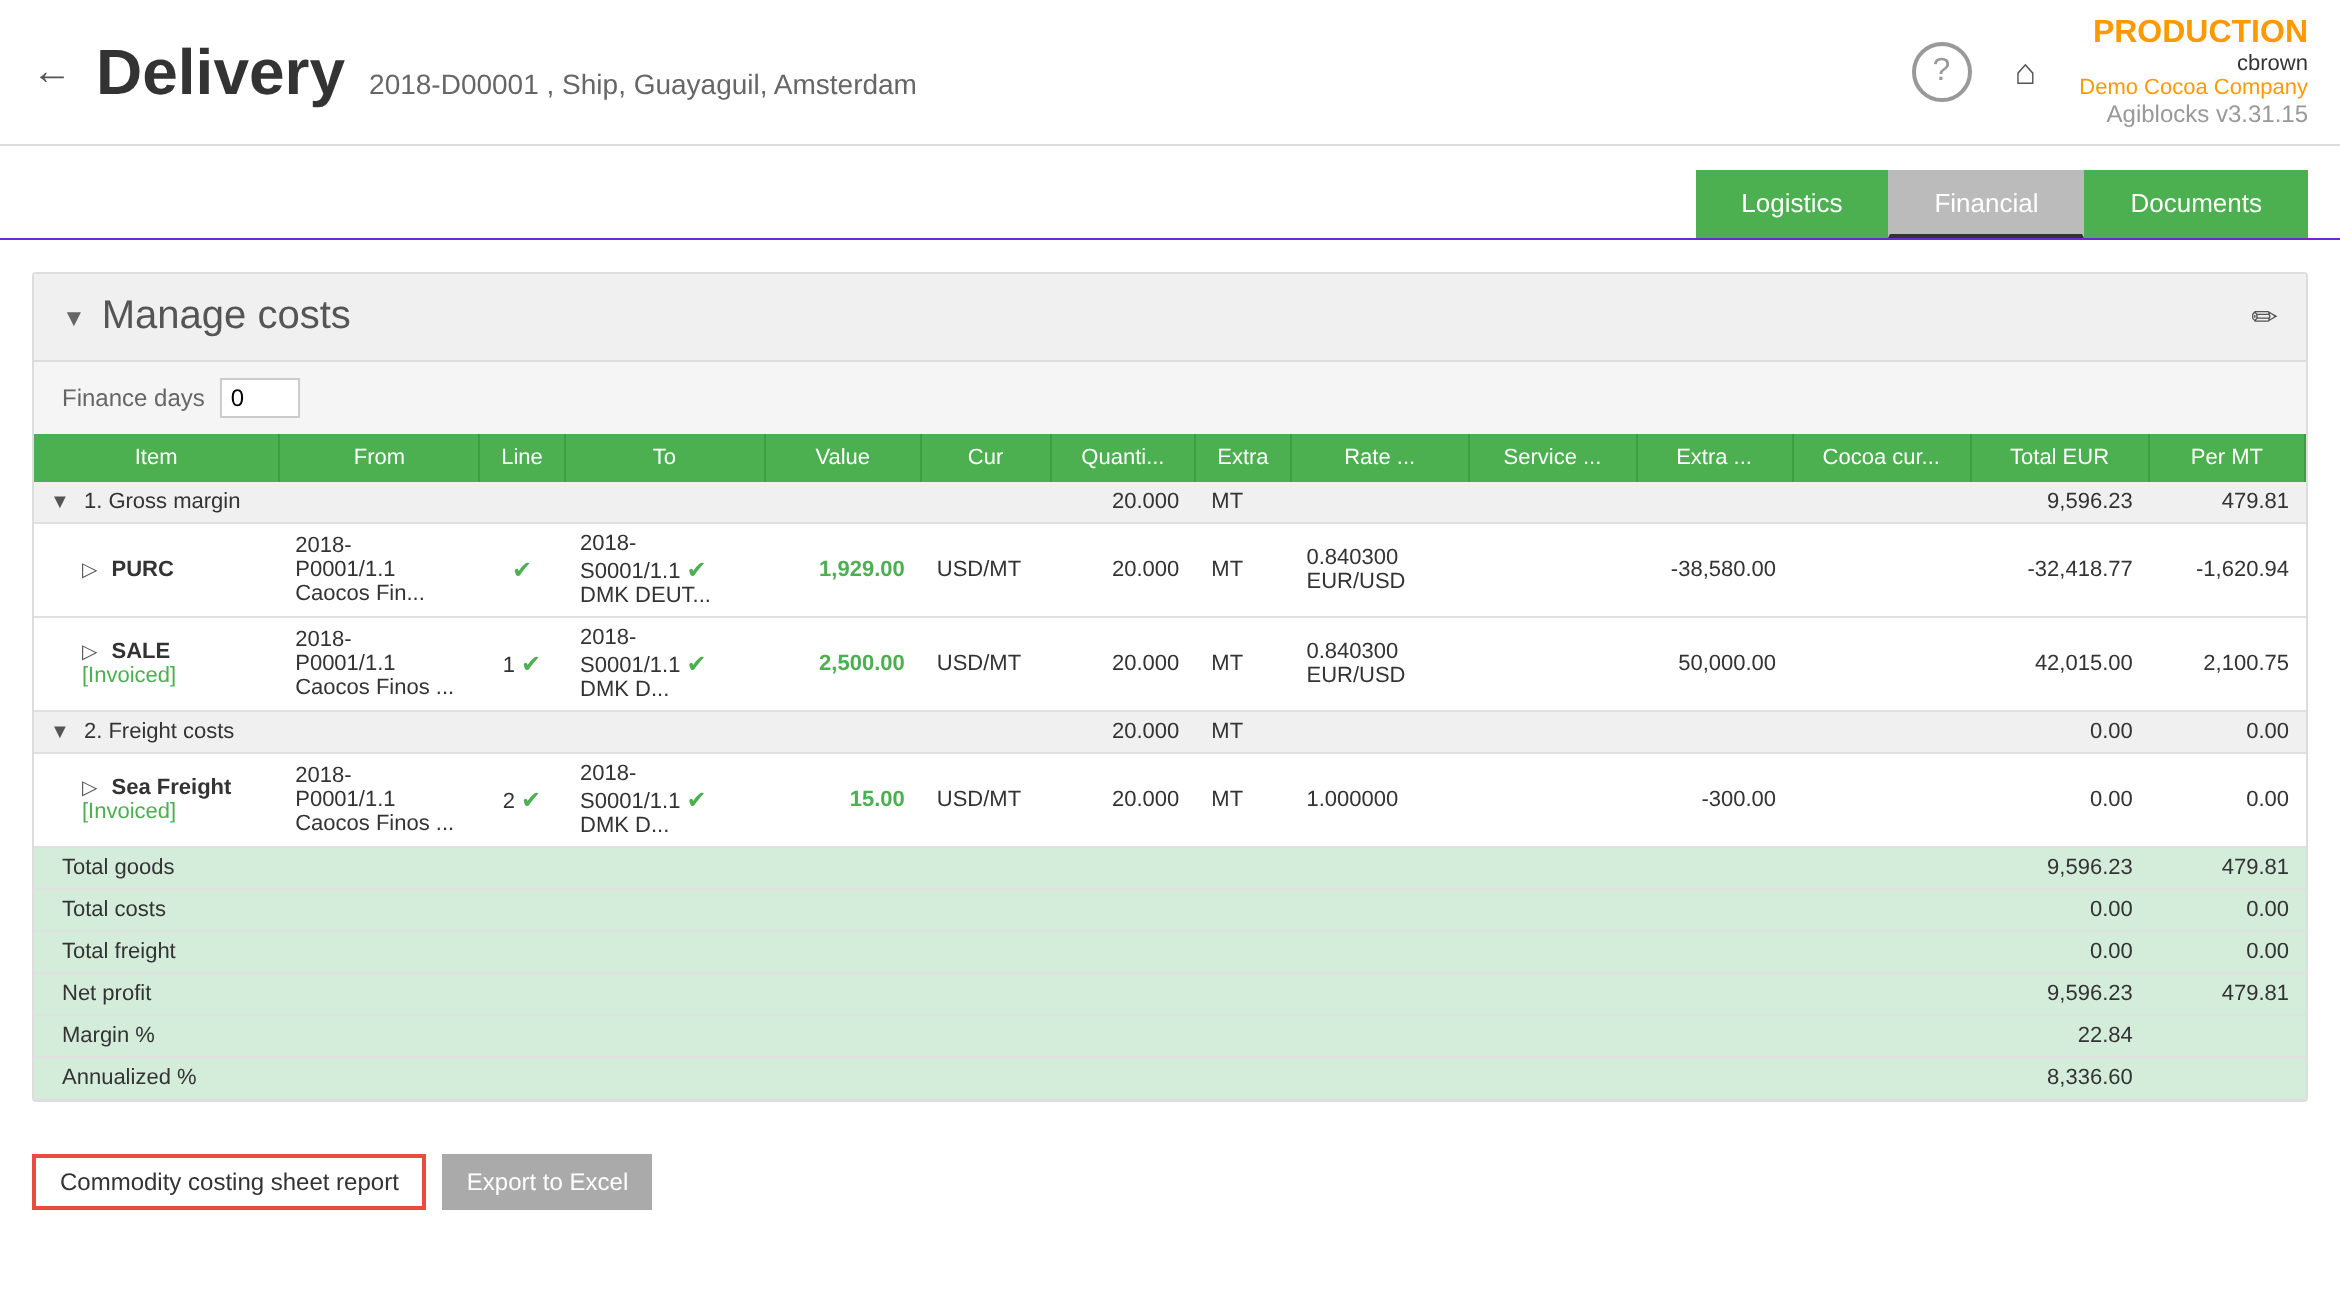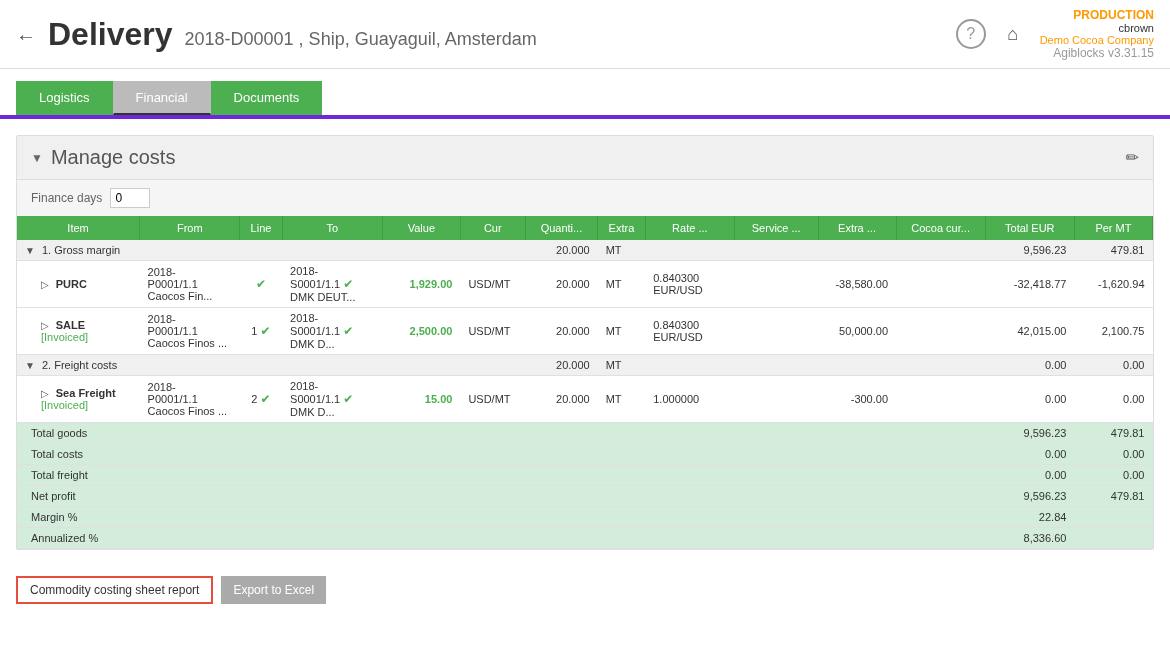--- a/index.html
+++ b/index.html
@@ -3,32 +3,32 @@
   <meta charset="utf-8">
   <style>
     * { box-sizing: border-box; margin: 0; padding: 0; }
     body { font-family: Arial, sans-serif; font-size: 12px; background: #fff; color: #333; width: 1170px; min-height: 647px; overflow: hidden; }
 
     
     .header { display: flex; align-items: center; justify-content: space-between; padding: 8px 16px; border-bottom: 1px solid #ddd; background: #fff; }
     .header-left { display: flex; align-items: center; gap: 12px; }
     .back-btn { font-size: 20px; cursor: pointer; color: #555; }
     .page-title { font-size: 32px; font-weight: bold; color: #333; }
-    .page-subtitle { font-size: 18px; color: #666; margin-top: 8px; }
+    .page-subtitle { font-size: 14px; color: #666; margin-top: 8px; }
     .header-right { display: flex; align-items: center; gap: 12px; }
     .help-icon { width: 30px; height: 30px; border-radius: 50%; border: 2px solid #999; display: flex; align-items: center; justify-content: center; font-size: 16px; color: #999; cursor: pointer; }
     .home-icon { width: 30px; height: 30px; display: flex; align-items: center; justify-content: center; font-size: 18px; cursor: pointer; color: #555; }
     .user-info { text-align: right; }
-    .user-info .production { color: #f90; font-weight: bold; font-size: 12px; }
+    .user-info .production { color: #f90; font-weight: bold; font-size: 16px; }
     .user-info .username { color: #333; font-size: 11px; }
     .user-info .company { color: #f90; font-size: 11px; }
     .user-info .version { color: #999; font-size: 12px; }
 
     
-    .tabs { display: flex; gap: 0; padding: 12px 16px 0; border-bottom: 4px solid #6d28d9; }
+    .tabs { display: flex; gap: 0; padding: 12px 16px 0; border-bottom: 1px solid #6d28d9; justify-content: flex-end; }
     .tab { padding: 8px 22px; cursor: pointer; font-size: 13px; border: 1px solid transparent; border-bottom: none; }
     .tab.active-green { background: #4CAF50; color: #fff; border-color: #4CAF50; }
     .tab.active-gray { background: #bbb; color: #fff; border-color: #bbb; border-bottom: 2px solid #333; }
     .tab.active-green2 { background: #4CAF50; color: #fff; border-color: #4CAF50; }
 
     
     .section { margin: 16px; background: #f5f5f5; border: 1px solid #ddd; border-radius: 2px; }
     .section-header { display: flex; align-items: center; justify-content: space-between; padding: 10px 14px; background: #f0f0f0; border-bottom: 1px solid #ddd; }
     .section-title-row { display: flex; align-items: center; gap: 8px; }
     .section-arrow { font-size: 12px; color: #666; }

